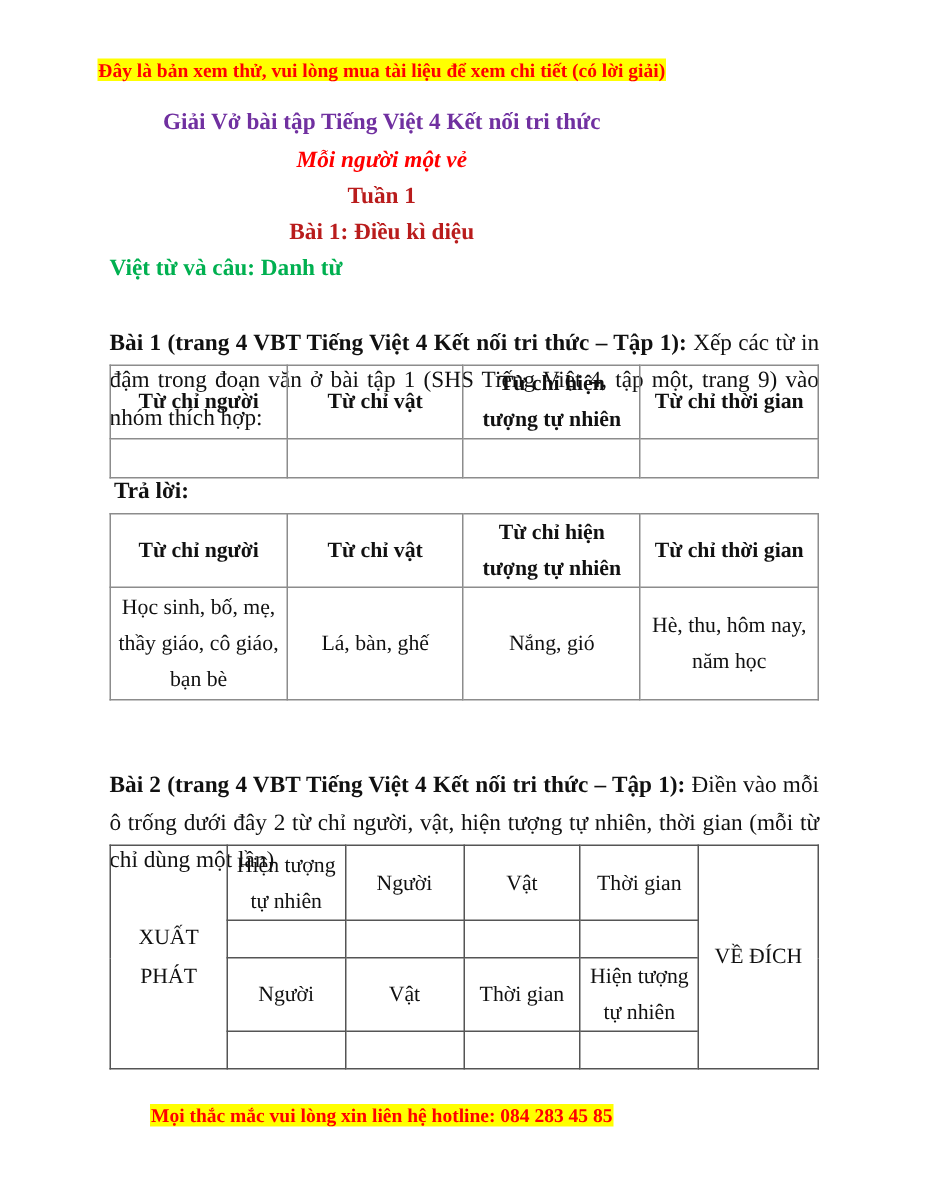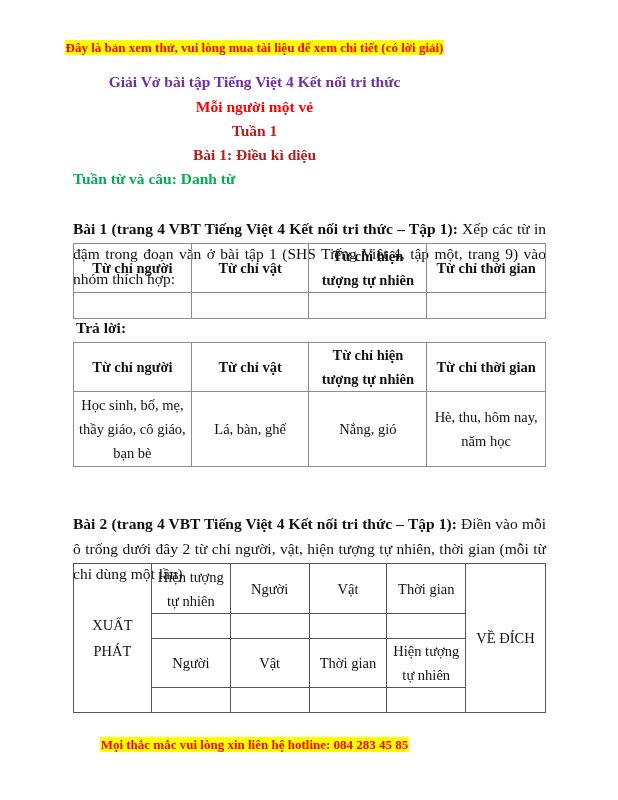--- a/index.html
+++ b/index.html
@@ -53,25 +53,25 @@
   #t3 td { border-color: #555; font-size: 14.5px; }
 </style>
 </head>
 <body>
 
 <div class="center-line" style="top:38px;">
   <span class="banner">Đây là bản xem thử, vui lòng mua tài liệu để xem chi tiết (có lời giải)</span>
 </div>
 
 <div class="center-line title-purple" style="top:73px;">Giải Vở bài tập Tiếng Việt 4 Kết nối tri thức</div>
-<div class="center-line title-red" style="top:98px;">Mỗi người một vẻ</div>
+<div class="center-line title-red" style="top:98px;font-style:italic;">Mỗi người một vẻ</div>
 <div class="center-line title-blue" style="top:122px;">Tuần 1</div>
 <div class="center-line title-blue" style="top:146px;">Bài 1: Điều kì diệu</div>
 
-<div class="section-green">Tuần từ và câu: Danh từ</div>
+<div class="section-green">Việt từ và câu: Danh từ</div>
 
 <div class="para" style="top:192px;">
   <b>Bài 1 (trang 4 VBT Tiếng Việt 4 Kết nối tri thức – Tập 1):</b><span> Xếp các từ in đậm trong đoạn văn ở bài tập 1 (SHS Tiếng Việt 4, tập một, trang 9) vào nhóm thích hợp:</span>
 </div>
 
 <table style="left:73px; top:243px; width:473px;">
   <tbody>
       <tr style="height:49px;">
     <th style="width:118px;">Từ chỉ người</th>
     <th style="width:118px;">Từ chỉ vật</th>

